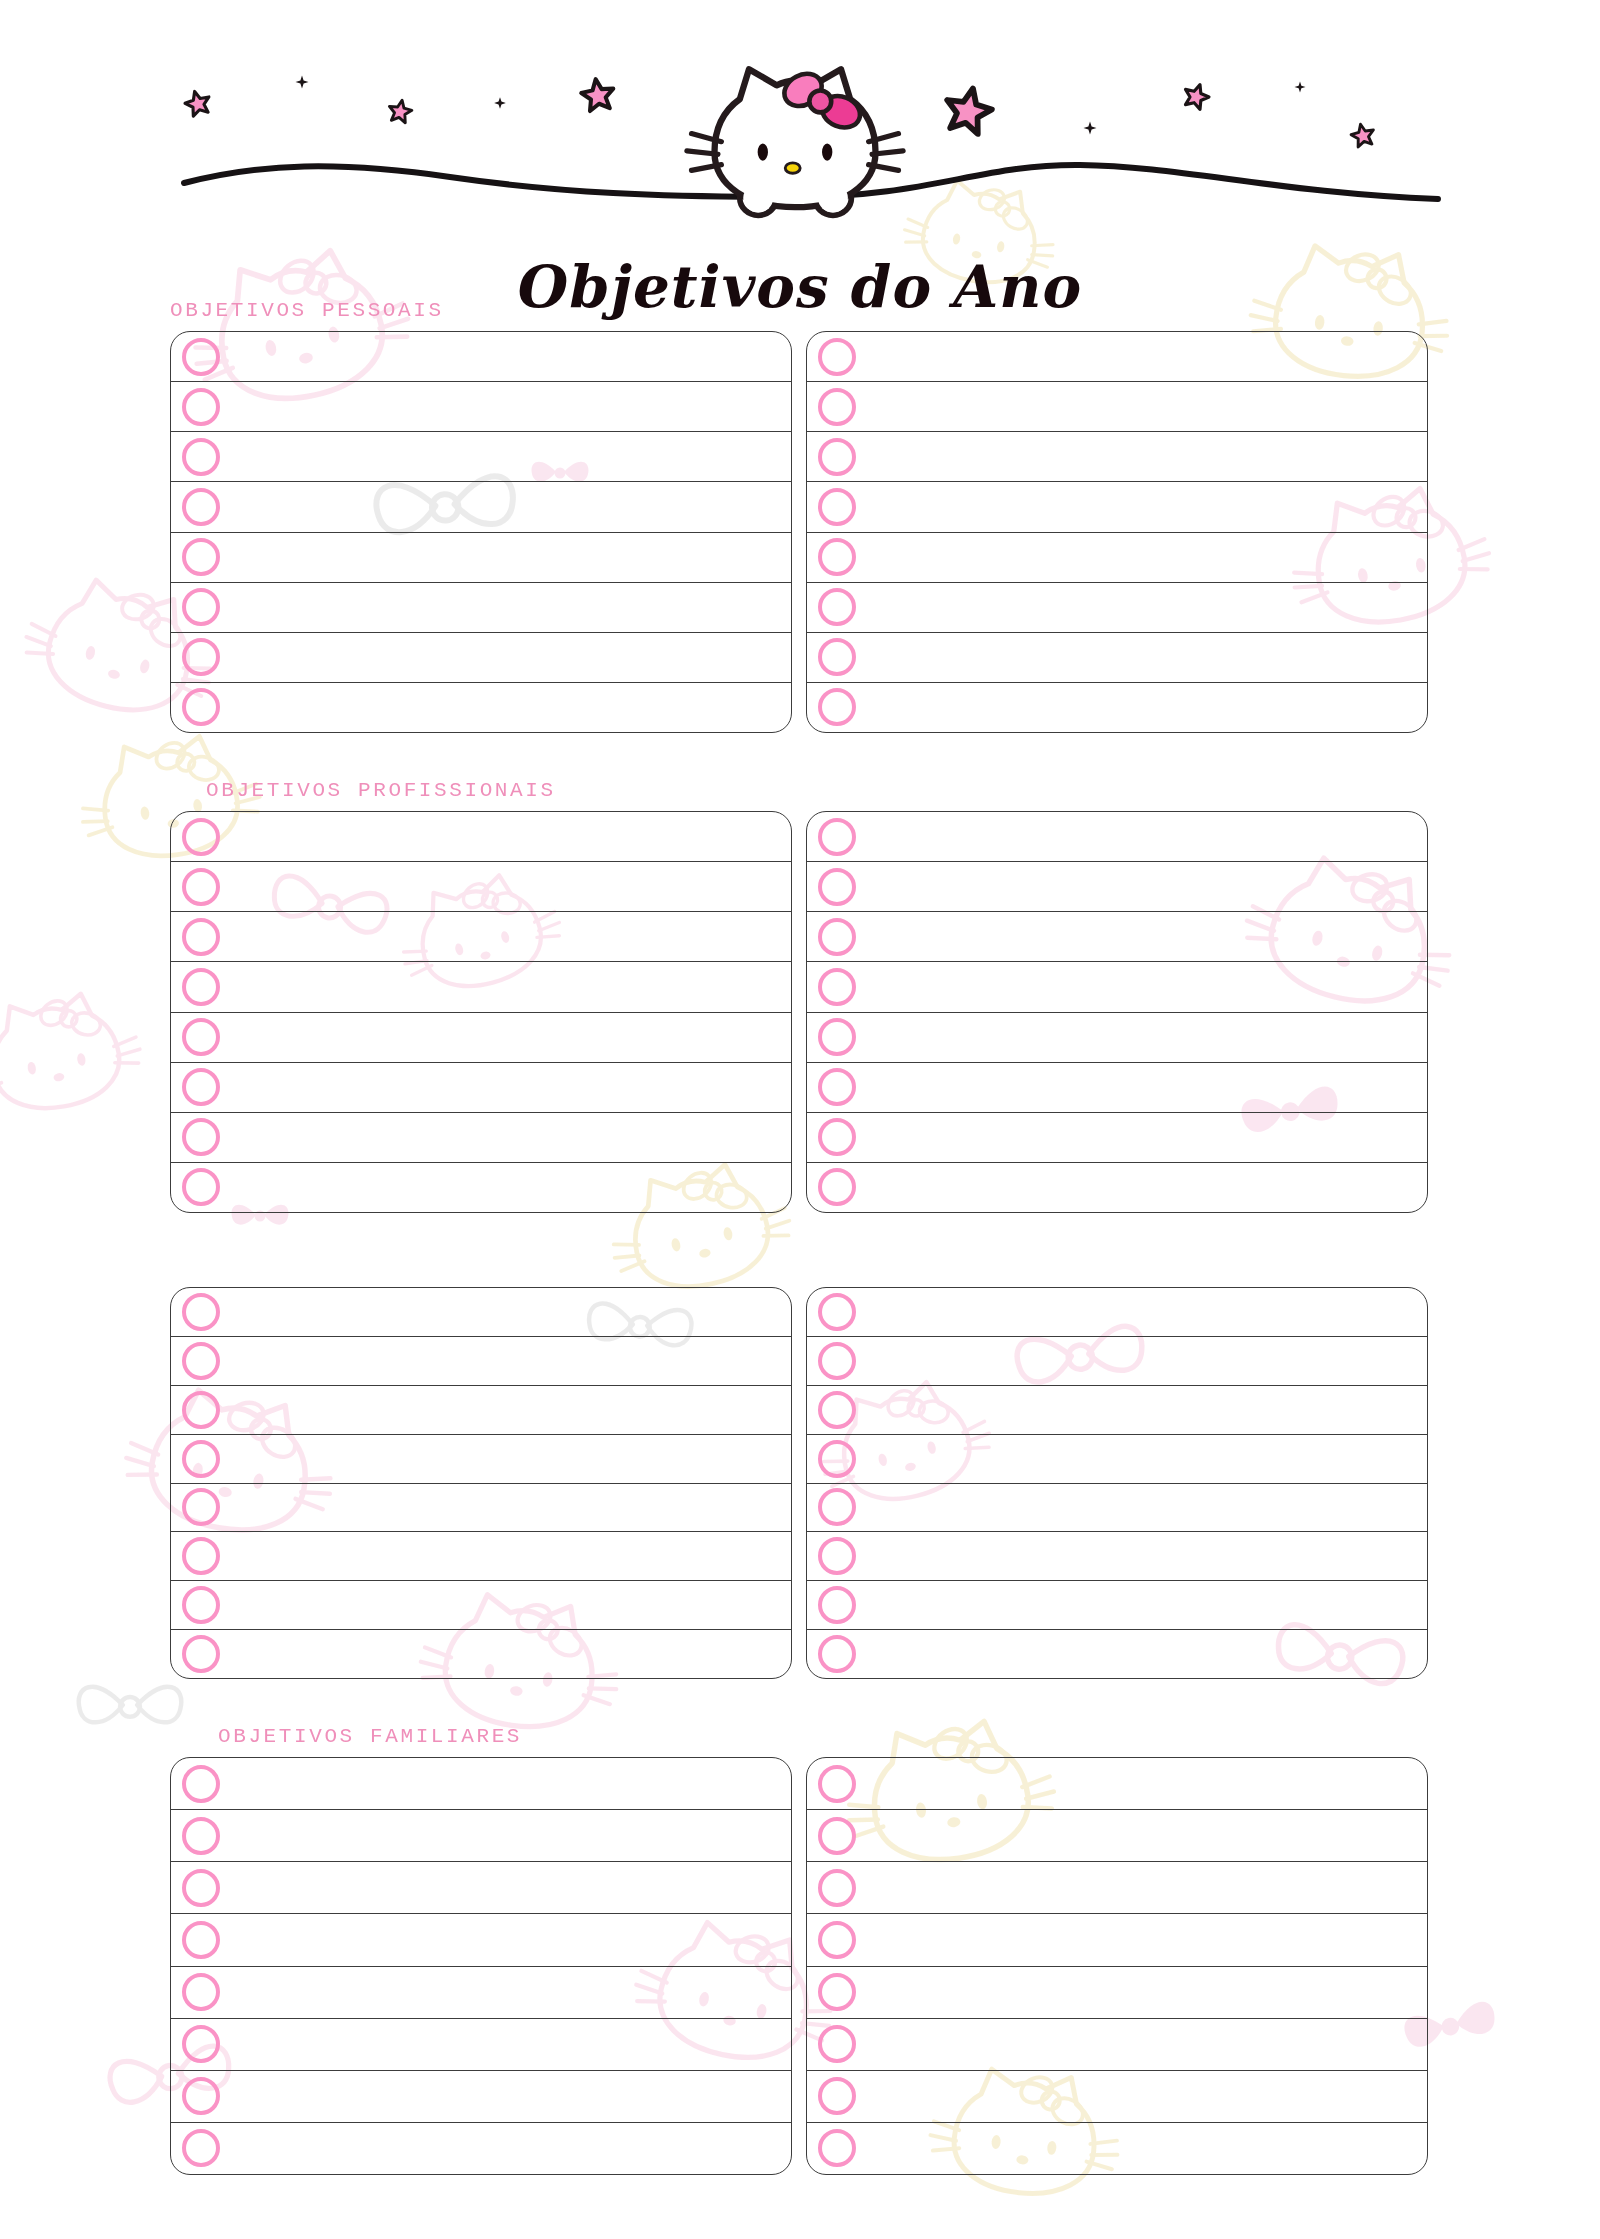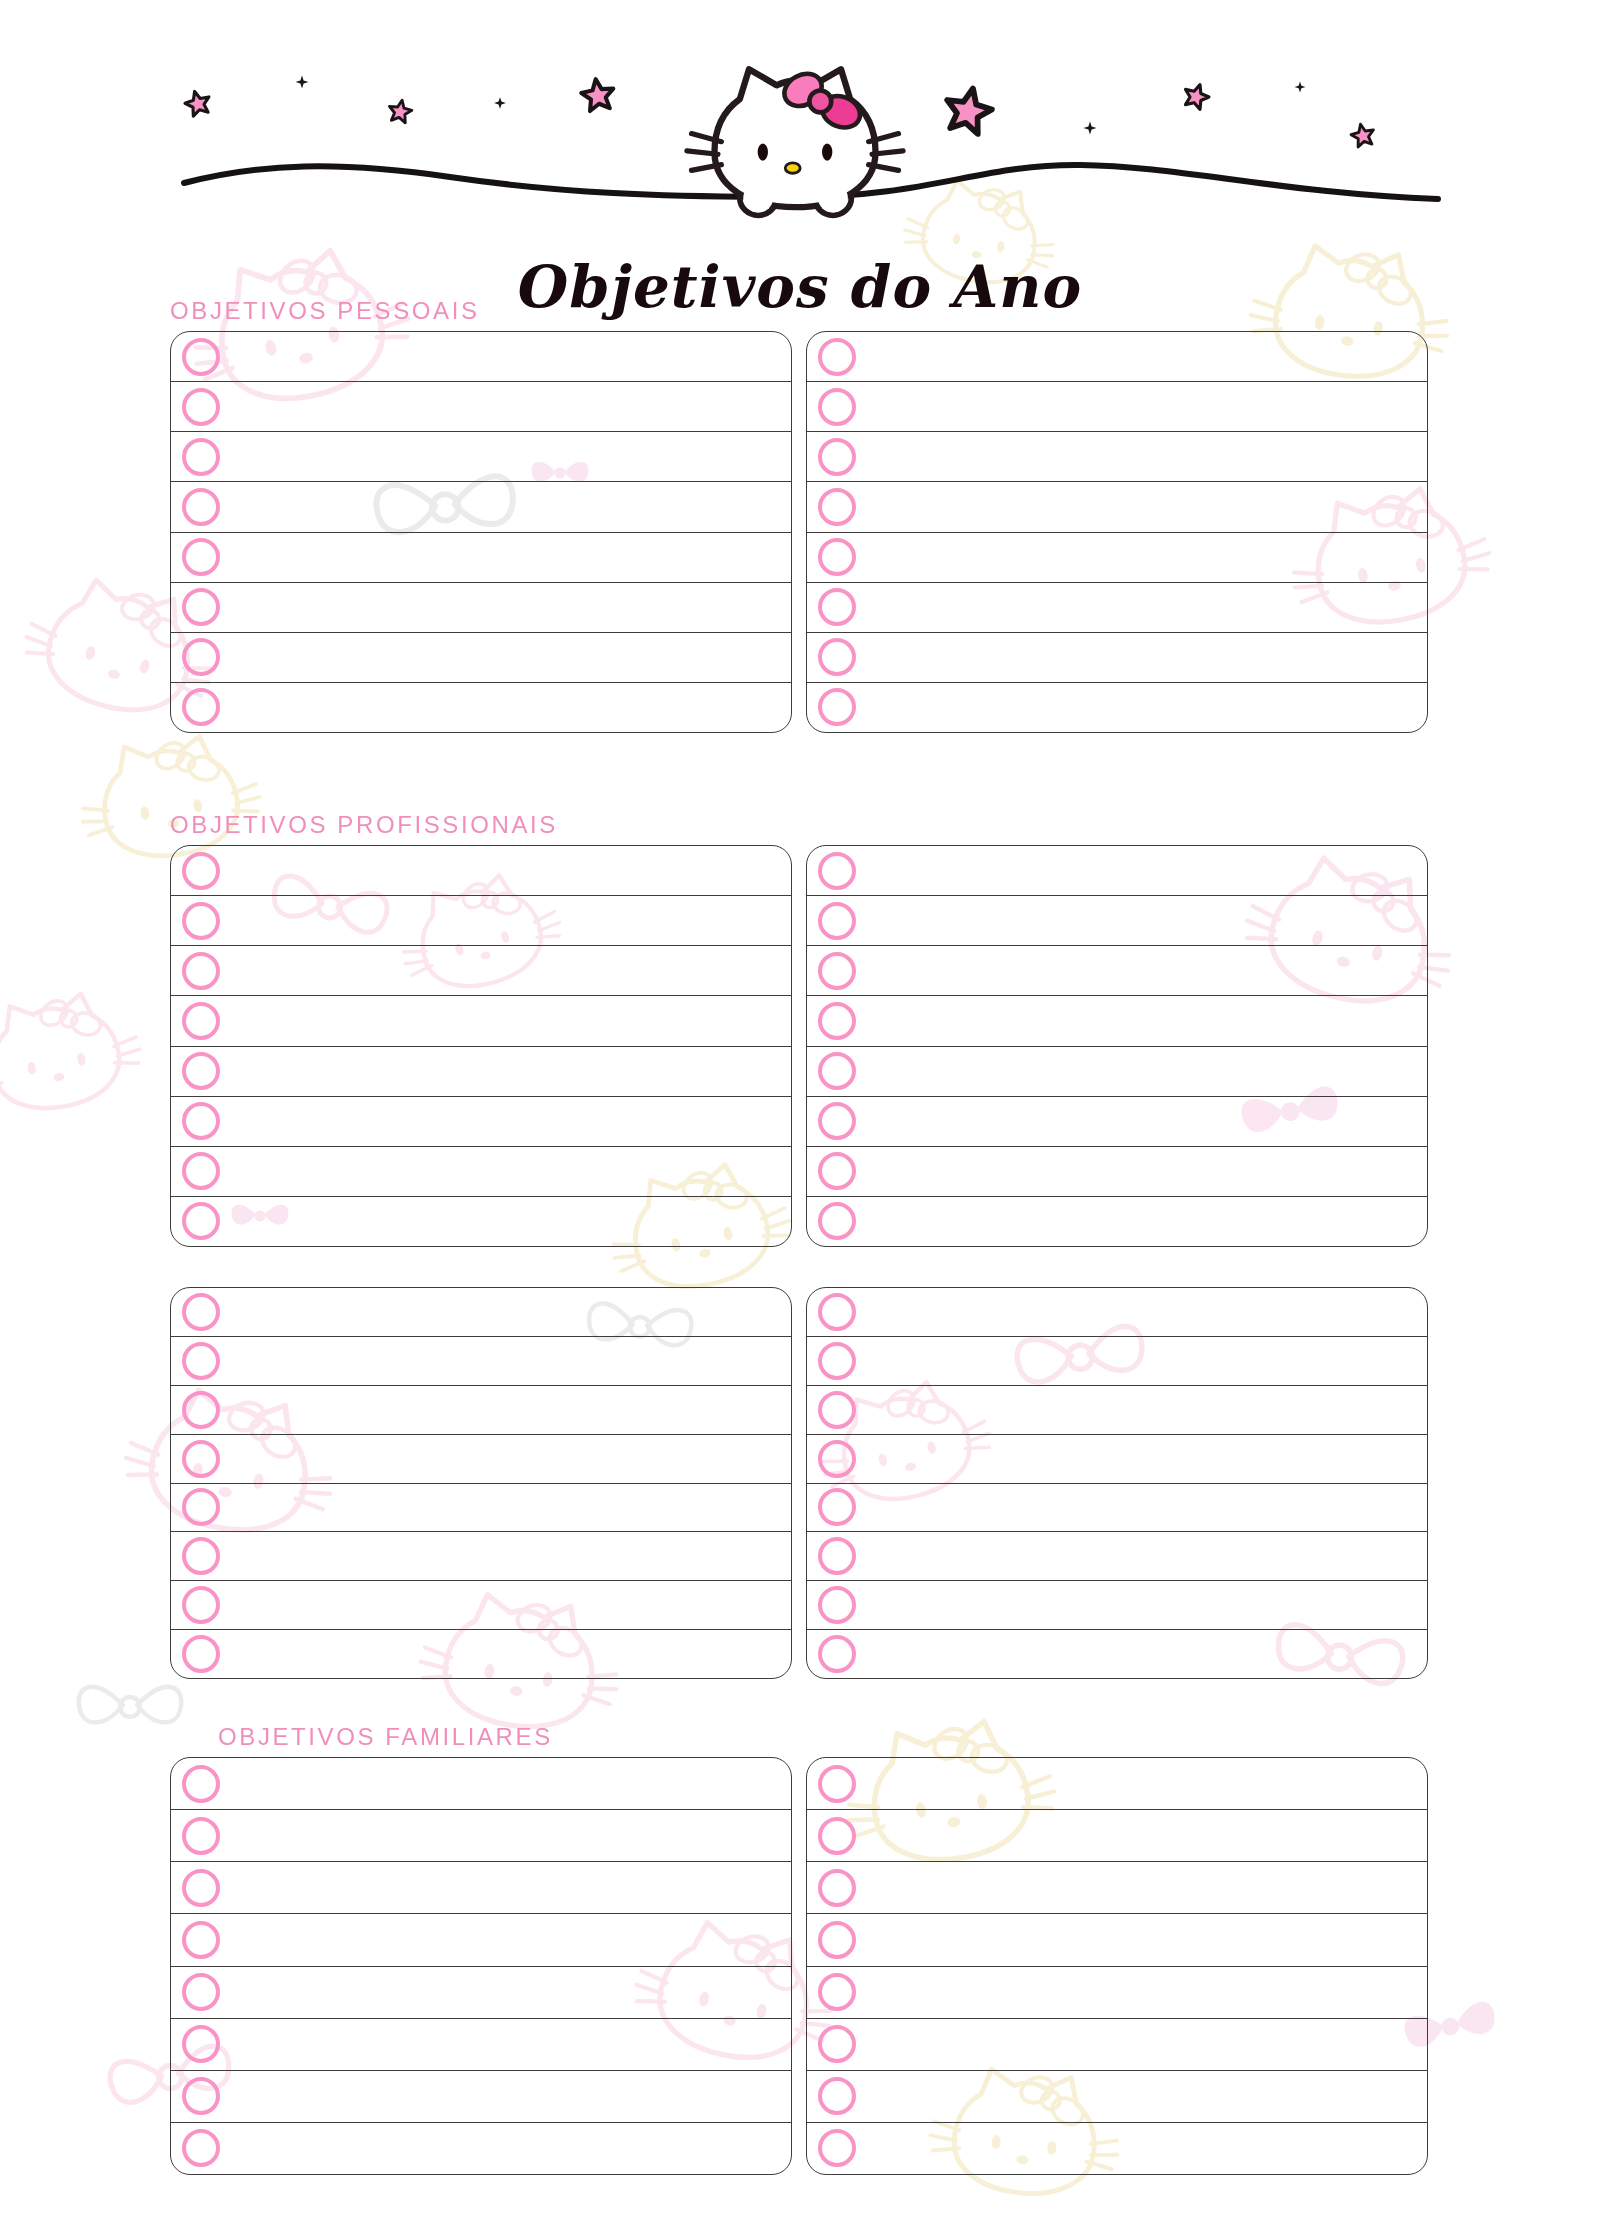--- a/index.html
+++ b/index.html
@@ -5,21 +5,21 @@
   html,body{margin:0;padding:0;background:#ffffff;}
   .page{position:relative;width:1600px;height:2239px;background:#ffffff;overflow:hidden;
         font-family:"Liberation Sans", sans-serif;}
   svg.layer{position:absolute;left:0;top:0;pointer-events:none;}
   .wm{z-index:0;}
   .hdr{z-index:2;}
   .title{position:absolute;top:214px;left:0;width:1600px;text-align:center;z-index:3;
          font-family:"DejaVu Serif", serif;font-style:italic;font-weight:700;
          font-size:58px;color:#17090c;letter-spacing:1px;}
   .section{position:absolute;left:170px;width:1258px;z-index:3;}
-  .sec-label{font-family:Liberation Sans, sans-serif;font-size:24px;font-weight:400;
+  .sec-label{font-family:Liberation Mono, monospace;font-size:21px;font-weight:400;
              letter-spacing:2.6px;color:#ef8fba;line-height:26px;white-space:nowrap;}
   .boxes{position:absolute;left:0;display:flex;gap:14px;}
   .goalbox{width:622px;border:1.6px solid #3c3c3c;border-radius:20px;background:transparent;
            display:flex;flex-direction:column;box-sizing:border-box;}
   .row{flex:1;display:flex;align-items:center;min-height:0;}
   .row + .row{border-top:1.5px solid #3c3c3c;}
   .ring{width:30px;height:30px;border:4.5px solid #fa93c6;border-radius:50%;
         margin-left:11px;flex:none;background:transparent;box-sizing:content-box;}
   .goal-line{flex:1;align-self:stretch;}
   
@@ -215,21 +215,21 @@
               <span class="ring"></span>
               <span class="goal-line"></span>
             </div>
             <div class="row">
               <span class="ring"></span>
               <span class="goal-line"></span>
             </div>
           </div>
         </div>
       </section>
-      <section class="section" style="top: 812px; height: 435px;">
+      <section class="section" style="top: 778px; height: 435px; padding-left: 36px;">
         <div class="sec-label">OBJETIVOS PROFISSIONAIS</div>
         <div class="boxes" style="top: 33px;">
           <div class="goalbox" style="height: 402px;">
             <div class="row">
               <span class="ring"></span>
               <span class="goal-line"></span>
             </div>
             <div class="row">
               <span class="ring"></span>
               <span class="goal-line"></span>

